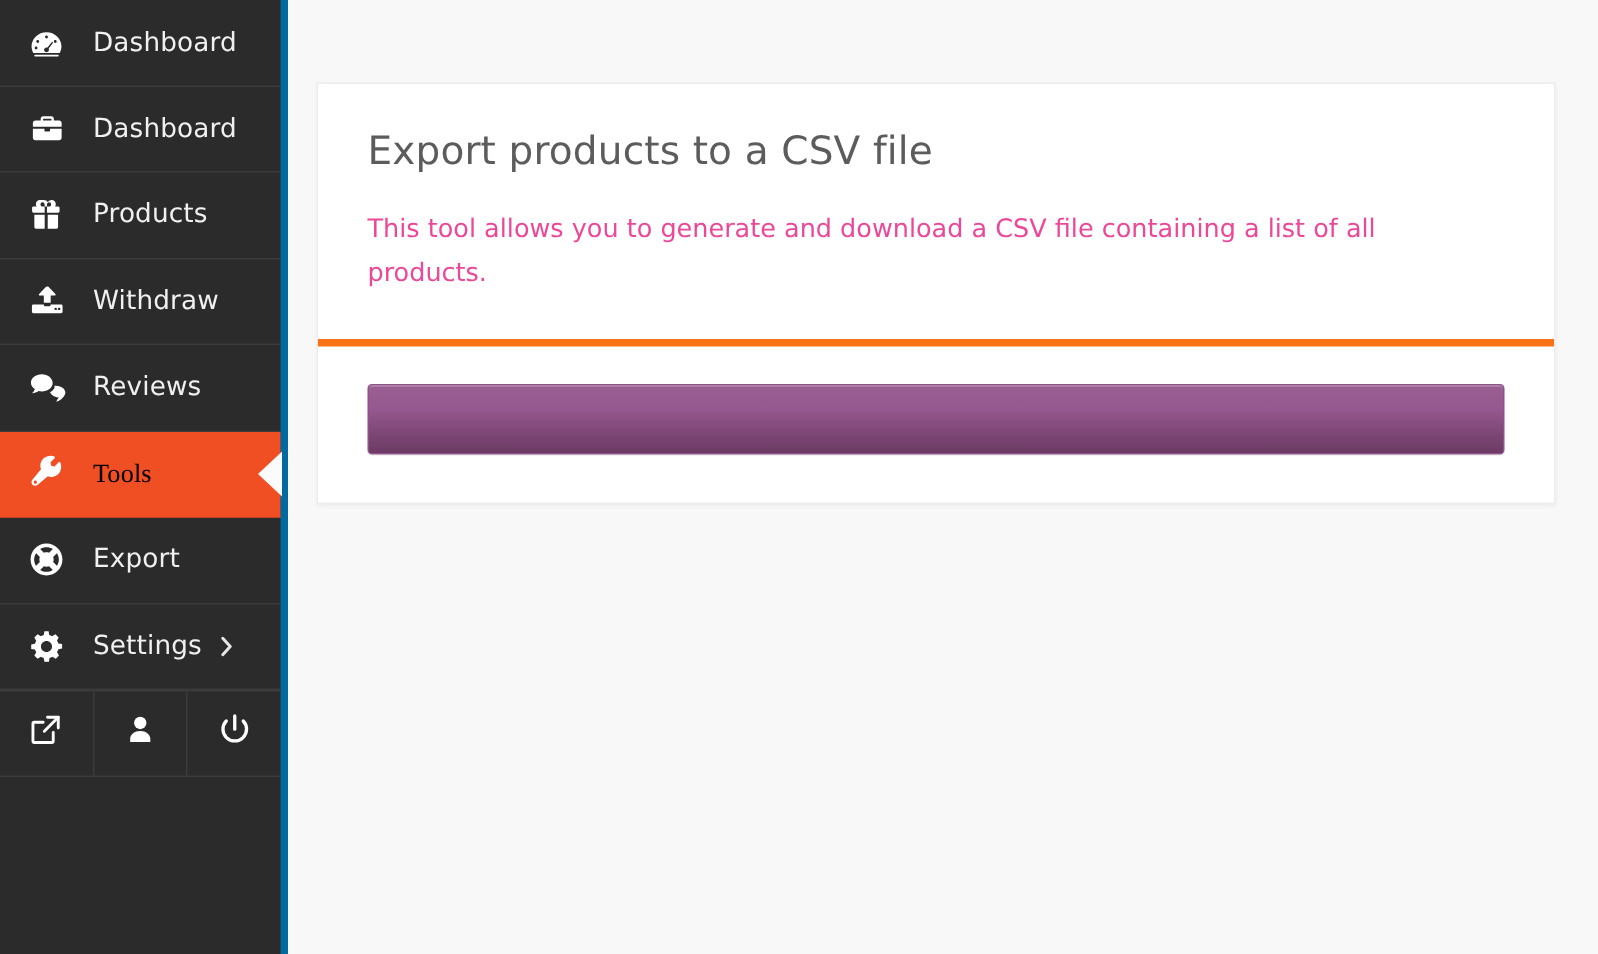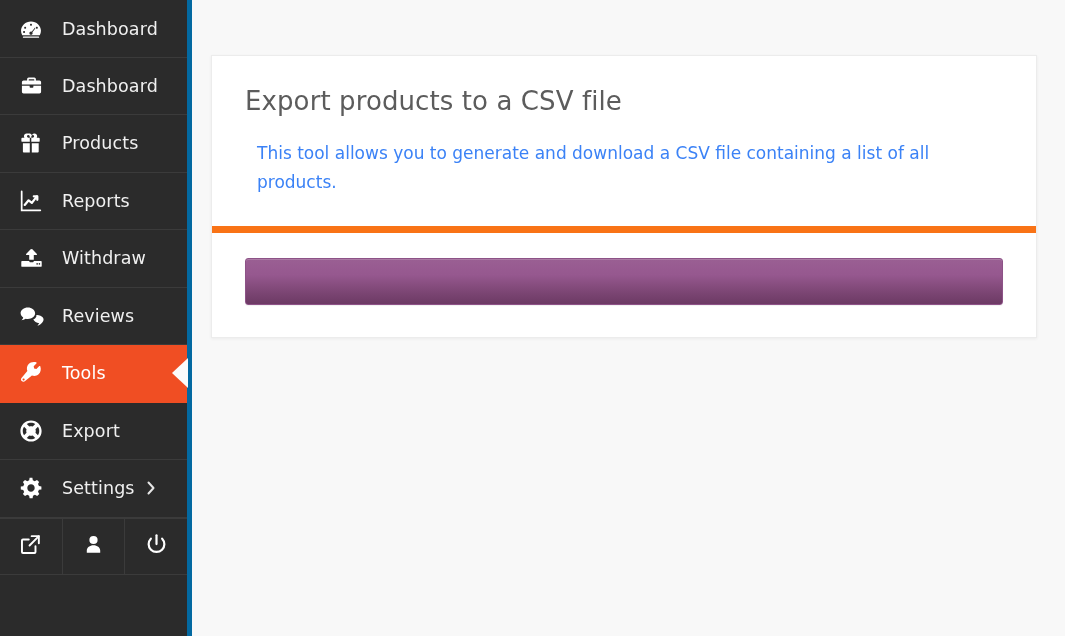--- a/index.html
+++ b/index.html
@@ -54,21 +54,21 @@
     letter-spacing: 0.1px;
     color: #f0f0f0;
     font-weight: 400;
     white-space: nowrap;
   }
 
   .nav-item.active {
     background: #f04e23;
     border-bottom-color: #f04e23;
   }
-  .nav-item.active .nav-label { color: #ffffff; }
+  .nav-item.active .nav-label { color: #000000; font-family: Liberation Serif, serif; }
 
   
   .nav-item.active::after {
     content: "";
     position: absolute;
     right: -1px;
     top: 50%;
     transform: translateY(-50%);
     width: 0; height: 0;
     border-top: 15px solid transparent;
@@ -115,39 +115,38 @@
     left: 29px;
     top: 55px;
     width: 826px;
     background: #ffffff;
     border: 1px solid #ececec;
     box-shadow: 0 1px 3px rgba(0,0,0,0.055);
   }
 
   .card-head {
     padding: 30px 33px 30px 33px;
-    border-bottom: 7px solid #f97316;
+    border-bottom: 5px solid #f97316;
   }
 
   .card-title {
     font-size: 26px;
     font-weight: 400;
     color: #5c5c5c;
     line-height: 1.2;
     letter-spacing: 0.1px;
   }
 
   .card-desc {
     margin-top: 22px;
     font-size: 17px;
-    color: #3b82f6;
+    color: #ec4899;
     line-height: 1.68;
     max-width: 740px;
     font-weight: 400;
-    margin-left: 12px;
   }
 
   .card-body {
     padding: 25px 33px 32px 33px;
   }
 
   .export-btn {
     display: block;
     width: 100%;
     height: 47px;
@@ -191,30 +190,20 @@
   <div class="nav-item">
     <span class="nav-icon">
       <svg width="24" height="24" viewBox="0 0 24 24" fill="#ffffff">
         <path d="M7.6 2.4c-1.5 0-2.7 1.2-2.7 2.7 0 .6.2 1.1.5 1.6H3.3c-.5 0-.9.4-.9.9v2.3c0 .5.4.9.9.9h7.5V6.7H9.4C8.6 6.7 8 6.1 8 5.3s.6-1.4 1.4-1.4c.8 0 1.4.8 1.4 2.1v.7h1.5v-.7c0-1.3.6-2.1 1.4-2.1.8 0 1.4.6 1.4 1.4s-.6 1.4-1.4 1.4h-1.4v4.1h7.5c.5 0 .9-.4.9-.9V7.6c0-.5-.4-.9-.9-.9h-2.1c.3-.5.5-1 .5-1.6 0-1.5-1.2-2.7-2.7-2.7-1.1 0-2 .6-2.6 1.5-.6-.9-1.5-1.5-2.6-1.5z"></path>
         <path d="M3.9 12.2v8.2c0 .6.5 1.1 1.1 1.1h5.8v-9.3H3.9zM12.8 12.2v9.3h5.8c.6 0 1.1-.5 1.1-1.1v-8.2h-6.9z"></path>
       </svg>
     </span>
     <span class="nav-label">Products</span>
   </div>
 
-  <div class="nav-item">
-    <span class="nav-icon">
-      <svg width="26" height="26" viewBox="0 0 24 24" fill="none" stroke="#ffffff" stroke-width="1.6">
-        <path d="M3.4 3.2v17.4h17.2" stroke-linecap="round"></path>
-        <path d="M6.2 15.6l3.6-4.2 3 2.3 4.6-6" fill="none" stroke-width="2.1" stroke-linecap="round" stroke-linejoin="round"></path>
-        <path d="M14.6 7.7h3.2v3.2" fill="none" stroke-width="2.1" stroke-linecap="round" stroke-linejoin="round"></path>
-      </svg>
-    </span>
-    <span class="nav-label">Reports</span>
-  </div>
 
   <div class="nav-item">
     <span class="nav-icon">
       <svg width="25" height="25" viewBox="0 0 24 24" fill="#ffffff">
         <path d="M11.2 3.1L6.8 7.6c-.4.4-.1 1.1.5 1.1h2.5v4.6h4.4V8.7h2.5c.6 0 .9-.7.5-1.1l-4.4-4.5c-.3-.3-.7-.3-1 0z"></path>
         <path d="M3.1 14.4c-.5 0-.9.4-.9.9v3.8c0 .5.4.9.9.9h17.8c.5 0 .9-.4.9-.9v-3.8c0-.5-.4-.9-.9-.9h-6.8v.4c0 .4-.3.7-.7.7h-2.8c-.4 0-.7-.3-.7-.7v-.4H3.1zm14.3 2c.4 0 .8.3.8.8s-.4.8-.8.8-.8-.3-.8-.8.4-.8.8-.8zm2.2 0c.4 0 .8.3.8.8s-.4.8-.8.8-.8-.3-.8-.8.4-.8.8-.8z"></path>
       </svg>
     </span>
     <span class="nav-label">Withdraw</span>
   </div>

